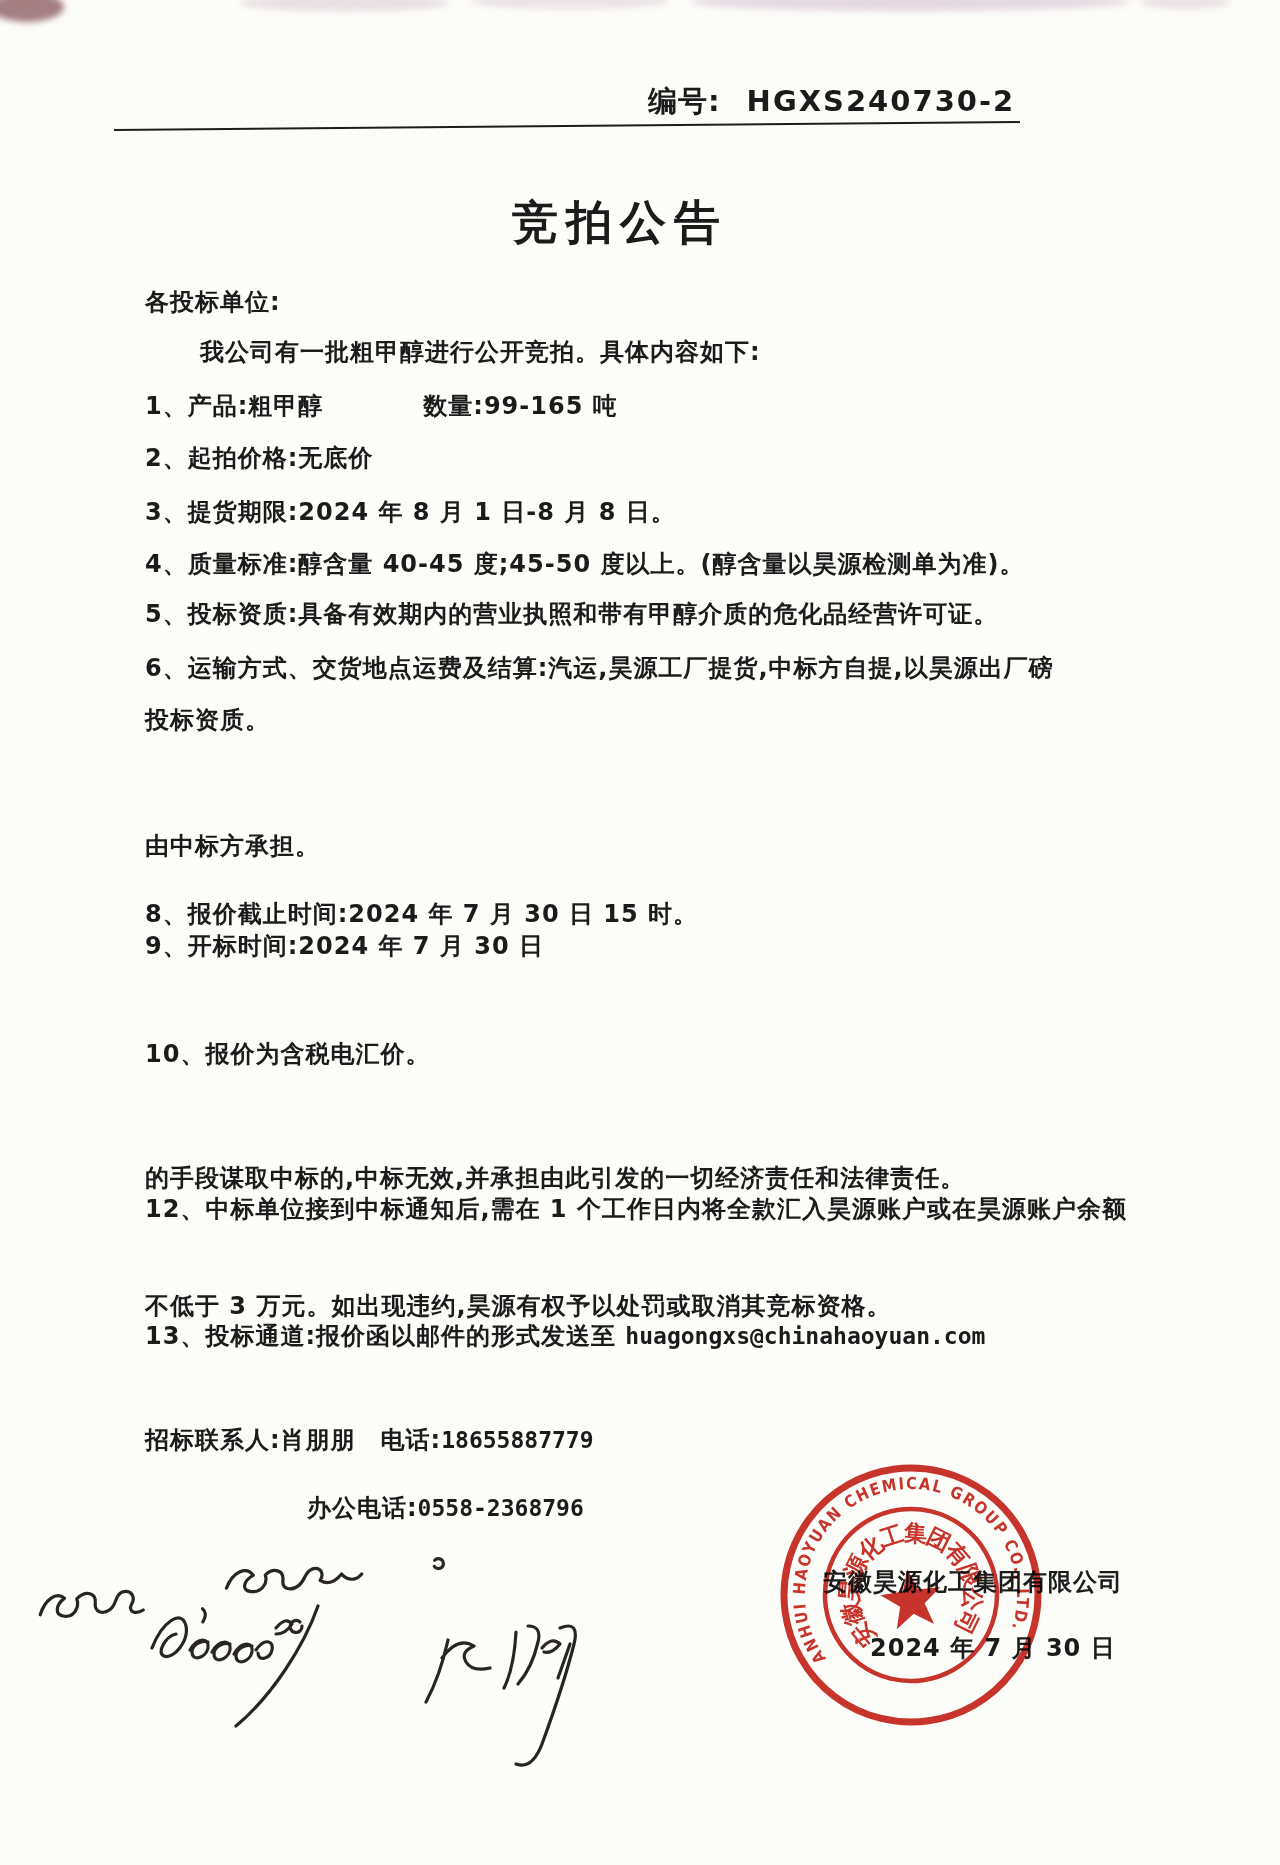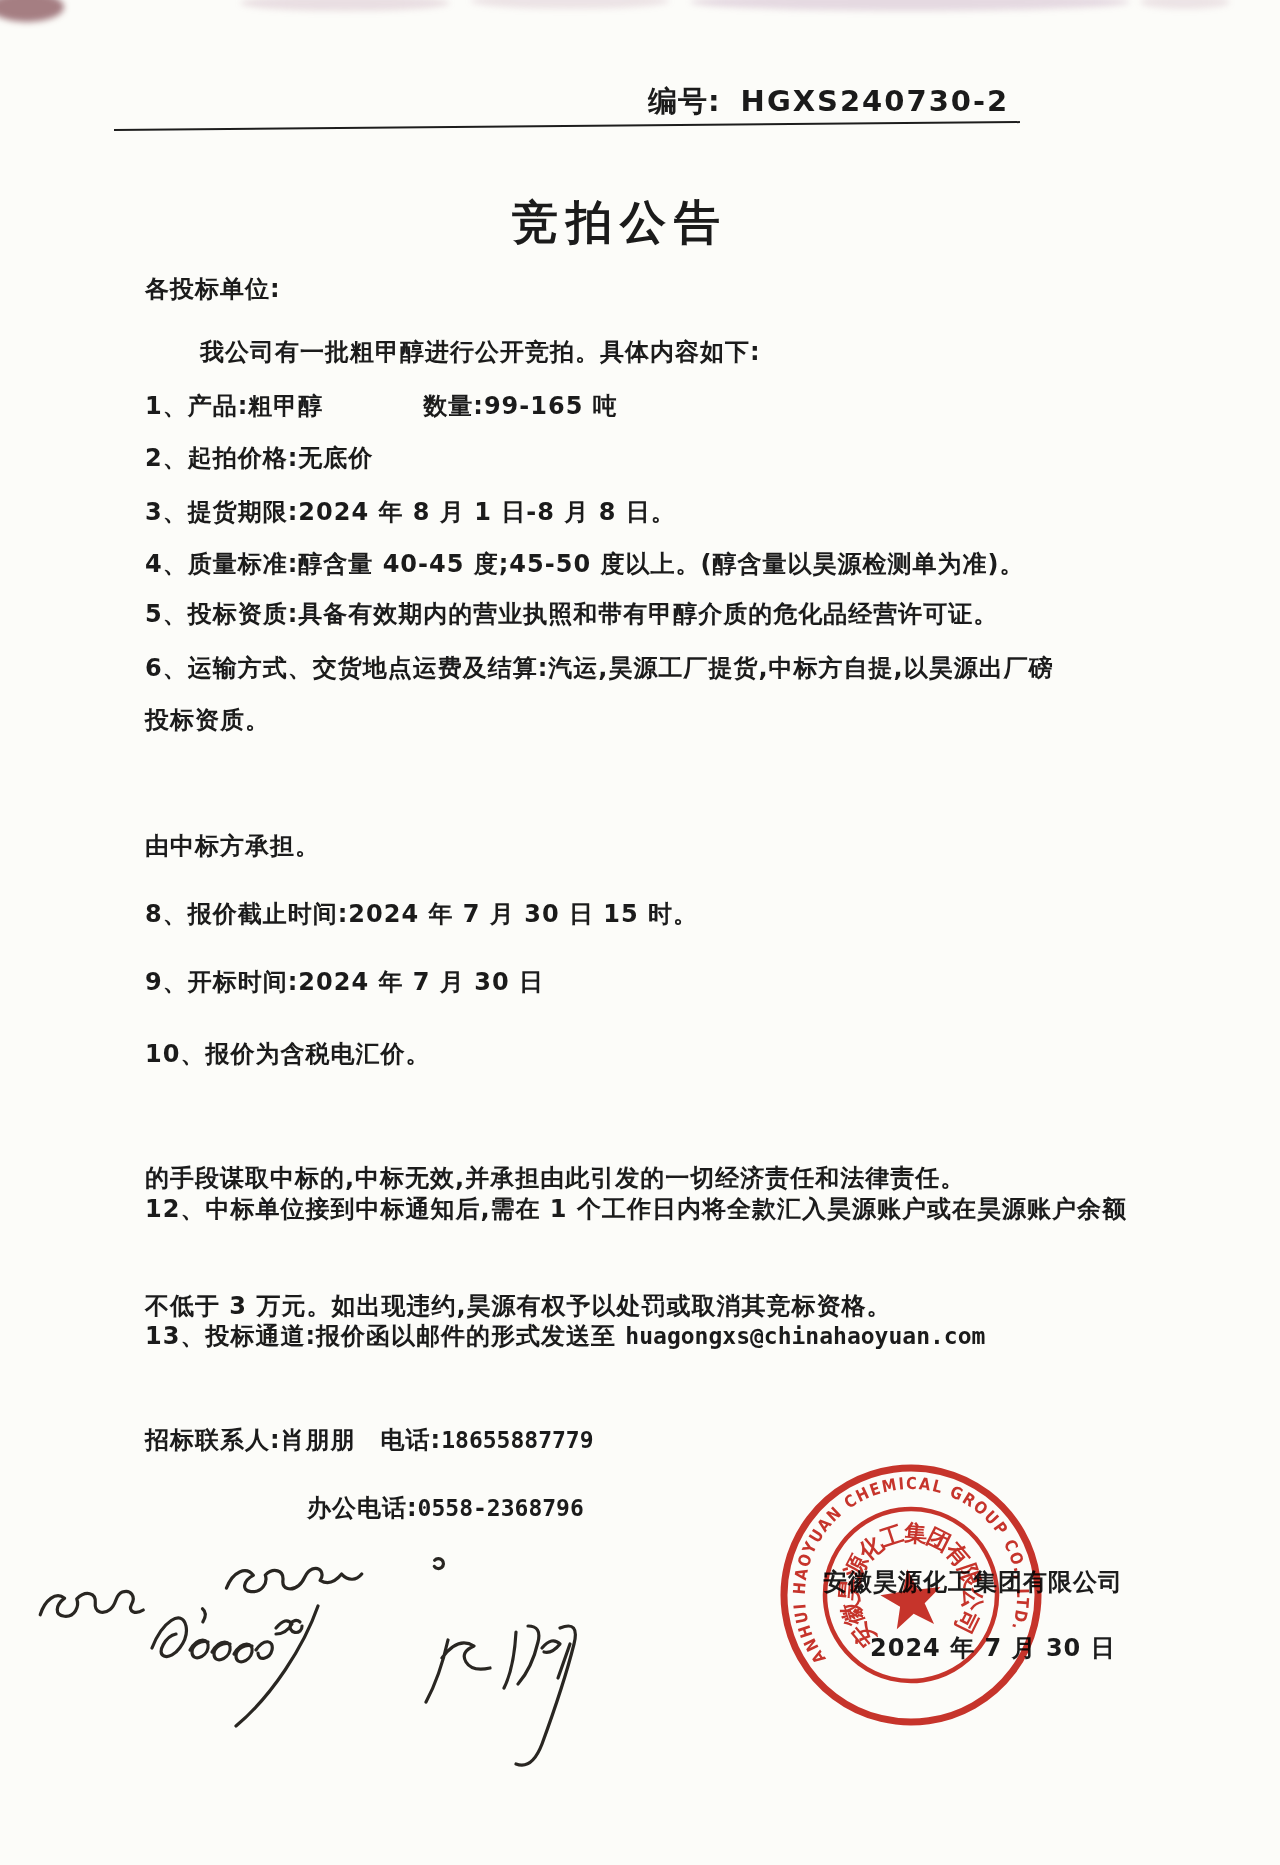--- a/index.html
+++ b/index.html
@@ -23,21 +23,21 @@
   }
   .docno{
     position:absolute;
     top:82px;
     left:648px;
     font-size:29px;
     font-weight:700;
     letter-spacing:1px;
     white-space:nowrap;
   }
-  .docno .val{margin-left:20px;letter-spacing:2px;}
+  .docno .val{margin-left:26px;letter-spacing:2px;}
   .rule{
     position:absolute;
     left:114px;
     top:129px;
     width:906px;
     height:2.4px;
     background:#1d1d1d;
     transform:rotate(-0.5deg);
     transform-origin:left center;
   }
@@ -83,33 +83,33 @@
   <div class="art" style="left:690px;top:-7px;width:440px;height:18px;background:rgba(140,80,130,.20);"></div>
   <div class="art" style="left:1140px;top:-5px;width:90px;height:14px;background:rgba(150,90,120,.15);"></div>
 
   <div class="docno">
     <span>编号:</span><span class="val">HGXS240730-2</span>
   </div>
   <div class="rule"></div>
 
   <div class="title">竞拍公告</div>
 
-  <div class="ln" style="top:273px">各投标单位:</div>
+  <div class="ln" style="top:286px">各投标单位:</div>
   <div class="ln" style="top:336px;left:200px">我公司有一批粗甲醇进行公开竞拍。具体内容如下:</div>
 
   <div class="ln" style="top:390px">1、产品:粗甲醇　　　　数量:99-165 吨</div>
   <div class="ln" style="top:442px">2、起拍价格:无底价</div>
   <div class="ln" style="top:496px">3、提货期限:2024 年 8 月 1 日-8 月 8 日。</div>
   <div class="ln" style="top:548px">4、质量标准:醇含量 40-45 度;45-50 度以上。(醇含量以昊源检测单为准)。</div>
   <div class="ln" style="top:598px">5、投标资质:具备有效期内的营业执照和带有甲醇介质的危化品经营许可证。</div>
   <div class="ln" style="top:652px">6、运输方式、交货地点运费及结算:汽运,昊源工厂提货,中标方自提,以昊源出厂磅</div>
   <div class="ln" style="top:704px">投标资质。</div>
   <div class="ln" style="top:830px">由中标方承担。</div>
   <div class="ln" style="top:898px">8、报价截止时间:2024 年 7 月 30 日 15 时。</div>
-  <div class="ln" style="top:966px">9、开标时间:2024 年 7 月 30 日</div>
+  <div class="ln" style="top:930px">9、开标时间:2024 年 7 月 30 日</div>
   <div class="ln" style="top:1038px">10、报价为含税电汇价。</div>
   <div class="ln" style="top:1162px">的手段谋取中标的,中标无效,并承担由此引发的一切经济责任和法律责任。</div>
   <div class="ln" style="top:1193px">12、中标单位接到中标通知后,需在 1 个工作日内将全款汇入昊源账户或在昊源账户余额</div>
   <div class="ln" style="top:1290px">不低于 3 万元。如出现违约,昊源有权予以处罚或取消其竞标资格。</div>
 
   <div class="ln" style="top:1320px">
     <span>13、投标通道:报价函以邮件的形式发送至 </span><span class="mono">huagongxs@chinahaoyuan.com</span>
   </div>
 
   <div class="ln" style="top:1424px">

